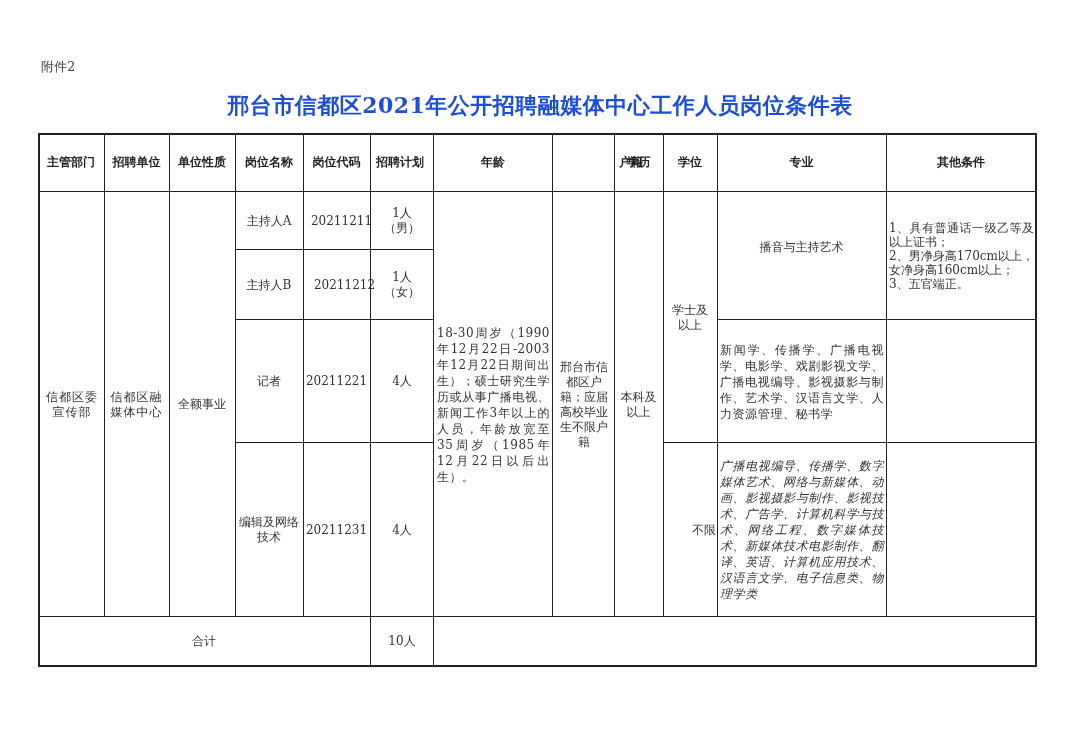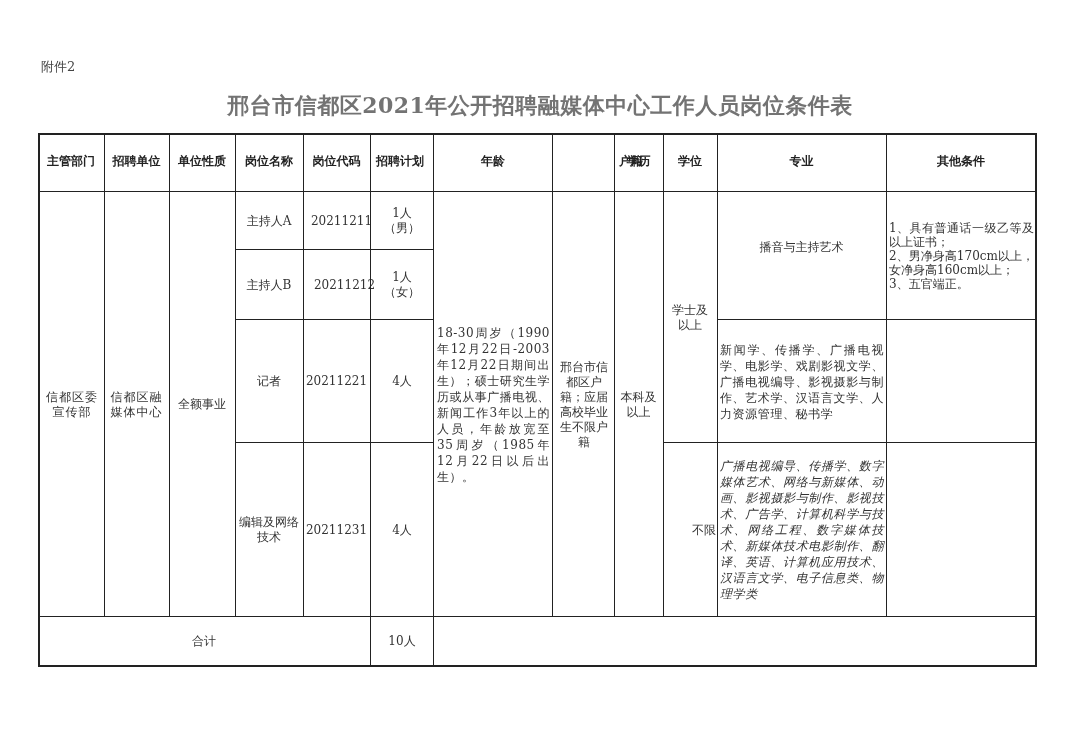--- a/index.html
+++ b/index.html
@@ -1,21 +1,21 @@
 <!DOCTYPE html>
 <html><head>
 <meta charset="utf-8">
 <style>
   html,body{margin:0;padding:0;}
   body{width:1080px;height:752px;background:#ffffff;position:relative;overflow:hidden;
     font-family:"DejaVu Serif","Liberation Serif",serif;color:#333;}
   .attach{position:absolute;left:41px;top:58px;font-size:13px;color:#444;}
-  .title{position:absolute;left:0;width:1080px;top:91px;text-align:center;font-size:22px;font-weight:bold;color:#737373;letter-spacing:0.5px;}
+  .title{position:absolute;left:0;width:1080px;top:91px;text-align:center;font-size:22px;font-weight:bold;color:#1d4ed8;letter-spacing:0.5px;}
   .cell{position:absolute;box-sizing:border-box;display:flex;align-items:center;justify-content:center;text-align:center;font-size:12px;line-height:15px;color:#333;}
-  .hd{font-family:Liberation Mono, monospace;font-weight:bold;font-size:12px;color:#222;}
+  .hd{font-family:Liberation Sans, sans-serif;font-weight:bold;font-size:12px;color:#222;}
   .just{text-align:justify;text-align-last:left;justify-content:flex-start;align-items:center;padding:0 2px;}
   .pre{white-space:pre-line;}
   .line{position:absolute;background:#222;}
 </style>
 </head>
 <body>
 
 <div class="attach">附件2</div>
 <div class="title">邢台市信都区2021年公开招聘融媒体中心工作人员岗位条件表</div>
 

